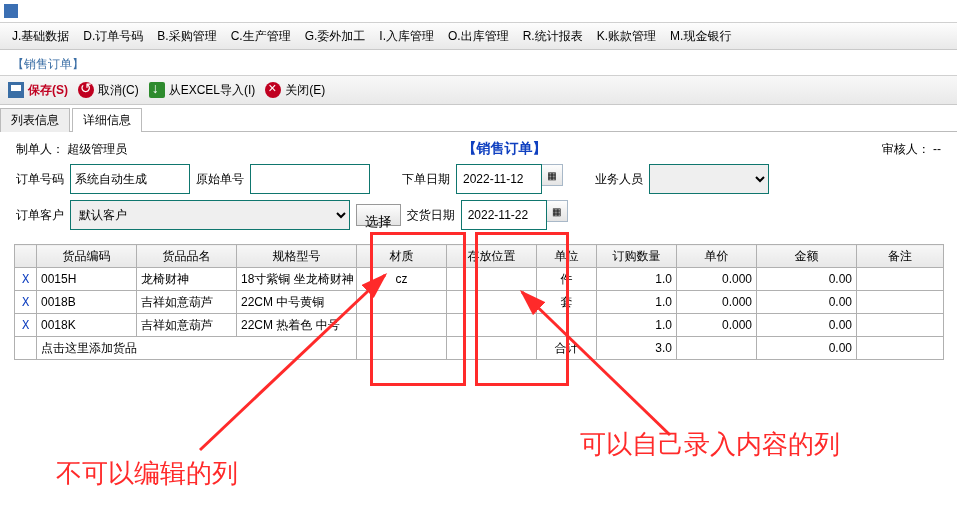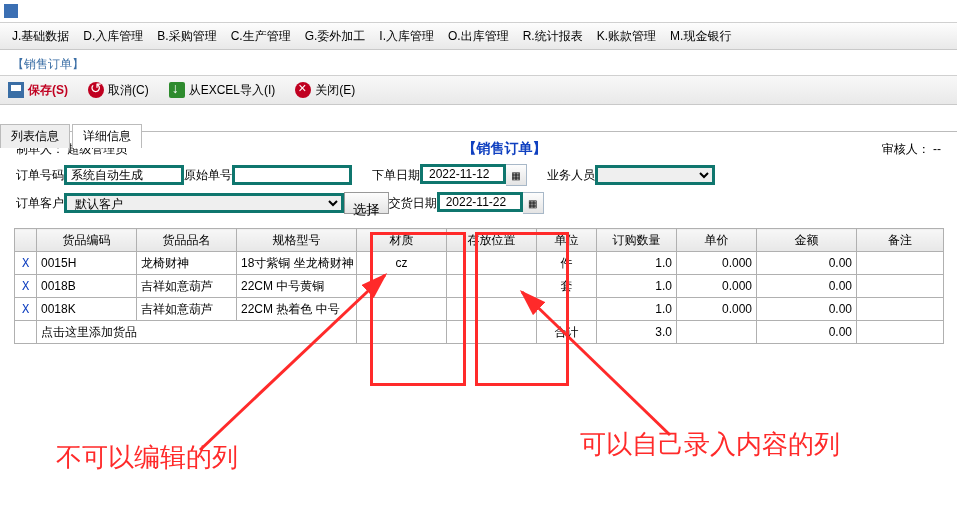--- a/index.html
+++ b/index.html
@@ -2,39 +2,39 @@
 <html><head>
 <meta charset="utf-8">
 <style>
   html,body{margin:0;padding:0;font-family:"Microsoft YaHei","SimSun",sans-serif;font-size:12px;color:#000;background:#fff;}
   body{width:957px;height:525px;overflow:hidden;position:relative;}
   .titlebar{height:22px;line-height:22px;background:#fff;border-bottom:1px solid #d0d0d0;padding-left:4px;display:flex;align-items:center;}
   .titlebar .logo{width:14px;height:14px;background:#3b6fb3;display:inline-block;margin-right:6px;}
   .menubar{height:26px;background:linear-gradient(#fdfdfd,#e9e9e9);border-bottom:1px solid #c9c9c9;display:flex;align-items:center;padding:0 12px;gap:14px;}
   .menubar div{white-space:nowrap;}
   .section-title{margin:6px 0 2px 12px;color:#3a6ea5;}
-  .toolbar{height:28px;background:linear-gradient(#f8f8f8,#e9e9e9);border-top:1px solid #d0d0d0;border-bottom:1px solid #c9c9c9;display:flex;align-items:center;padding:0 8px;gap:20px;text-align:center;}
+  .toolbar{height:28px;background:linear-gradient(#f8f8f8,#e9e9e9);border-top:1px solid #d0d0d0;border-bottom:1px solid #c9c9c9;display:flex;align-items:center;padding:0 8px;gap:10px;text-align:center;}
   .tool{display:flex;align-items:center;gap:4px;cursor:pointer;}
   .tool .ico{width:16px;height:16px;display:inline-block;}
   .tool.red span.lbl{color:#c00020;font-weight:bold;}
   .ico-save{background:#3a6ea5;position:relative;}
   .ico-save:after{content:"";position:absolute;inset:3px 3px 7px 3px;background:#fff;}
   .ico-cancel{background:#c00020;border-radius:50%;position:relative;}
   .ico-cancel:after{content:"↺";color:#fff;position:absolute;left:2px;top:-2px;font-size:14px;}
   .ico-import{background:#2e8b2e;border-radius:2px;position:relative;}
   .ico-import:after{content:"↓";color:#fff;position:absolute;left:3px;top:-2px;font-size:14px;}
   .ico-close{background:#c00020;border-radius:50%;position:relative;}
   .ico-close:after{content:"×";color:#fff;position:absolute;left:3px;top:-2px;font-size:14px;}
   .tabs{display:flex;border-bottom:1px solid #bbb;margin-top:2px;}
-  .tab{padding:3px 10px;border:1px solid #bbb;border-bottom:none;margin-right:2px;background:#eee;position:relative;top:17px;}
+  .tab{padding:3px 10px;border:1px solid #bbb;border-bottom:none;margin-right:2px;background:#eee;position:relative;top:1px;}
   .tab.active{background:#fff;}
   .fields{padding:8px 16px;}
-  .row{display:flex;align-items:center;margin-bottom:6px;}
+  .row{display:flex;align-items:center;margin-bottom:6px;gap:6px;}
   .row label{white-space:nowrap;}
-  input.tx, select.tx{border:3px solid #0f766e;height:20px;padding:0 4px;font-size:12px;box-sizing:border-box;}
+  input.tx, select.tx{border:1px solid #0f766e;height:30px;padding:0 4px;font-size:12px;box-sizing:border-box;}
   .btn{border:1px solid #999;background:linear-gradient(#fdfdfd,#e4e4e4);height:22px;padding:8px 8px;cursor:pointer;}
   .dp{display:inline-flex;}
   .dp input{width:86px;padding-left:6px;}
   .dp .cal{width:20px;height:20px;border:1px solid #a8b8c8;border-left:none;background:linear-gradient(#fdfdfd,#e4e4e4);display:inline-flex;align-items:center;justify-content:center;cursor:pointer;font-size:10px;}
   .doc-title{color:#1040c0;font-weight:bold;font-size:14px;}
   table.grid{border-collapse:collapse;width:930px;margin-left:14px;table-layout:fixed;}
   table.grid th, table.grid td{border:1px solid #b0b0b0;height:22px;padding:0 4px;font-size:12px;white-space:nowrap;overflow:hidden;}
   table.grid th{background:linear-gradient(#f7f7f7,#e7e7e7);font-weight:normal;text-align:center;}
   table.grid td{background:#fff;}
   .mark{color:#1040c0;font-family:monospace;}
@@ -46,21 +46,21 @@
 </style>
 </head>
 <body>
 
 <div class="titlebar">
   <span class="logo"></span>
 </div>
 
 <div class="menubar">
   <div>J.基础数据</div>
-  <div>D.入库管理</div>
+  <div>D.订单号码</div>
   <div>B.采购管理</div>
   <div>C.生产管理</div>
   <div>G.委外加工</div>
   <div>I.入库管理</div>
   <div>O.出库管理</div>
   <div>R.统计报表</div>
   <div>K.账款管理</div>
   <div>M.现金银行</div>
 </div>
 
@@ -229,14 +229,14 @@
 </svg>
 <svg class="arrow" style="left:510px;top:280px;" width="220" height="170">
   <defs>
       <marker id="ah2" markerWidth="10" markerHeight="10" refX="8" refY="3" orient="auto">
         <path d="M0,0 L9,3 L0,6 Z" fill="#ff2a2a"></path>
       </marker>
     </defs>
   <line x1="160" y1="155" x2="12" y2="12" stroke="#ff2a2a" stroke-width="3" marker-end="url(#ah2)"></line>
 </svg>
 
-<div class="ann-text" style="left:56px;top:440px;">不可以编辑的列</div>
+<div class="ann-text" style="left:56px;top:456px;">不可以编辑的列</div>
 <div class="ann-text" style="left:580px;top:428px;width:280px;line-height:1.3;">可以自己录入内容的列</div>
 
 </body></html>

